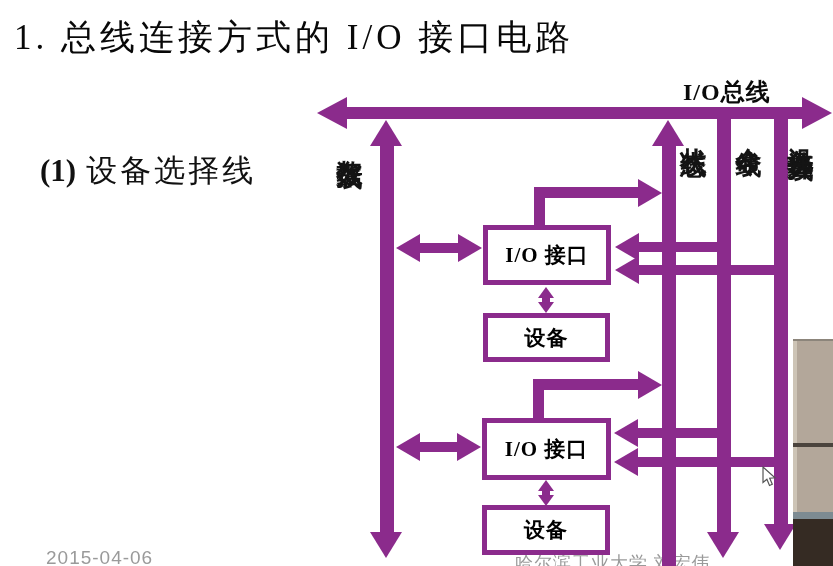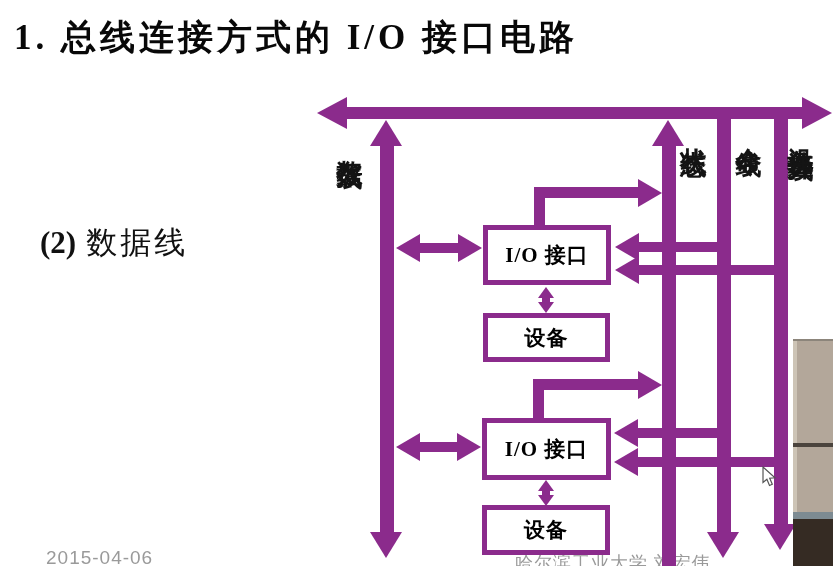--- a/index.html
+++ b/index.html
@@ -6,21 +6,21 @@
     --accent:#8B2B8C; --text:#111111; --muted:#9a9a9a;
     --photo-wall:#b3a79a; --photo-edge:#cdc4b6; --photo-line:#4b443d;
     --photo-band:#7d8b92; --photo-bottom:#352b23;
   }
   html,body{margin:0;padding:0;background:#777;}
   #slide{
     position:relative;width:833px;height:566px;background:#ffffff;
     overflow:hidden;font-family:"Liberation Serif","DejaVu Serif",serif;
   }
   .title{
-    position:absolute;left:14px;top:14px;font-size:35px;font-weight:bold;
+    position:absolute;left:14px;top:14px;font-size:35px;font-weight:normal;
     letter-spacing:4px;color:#080808;white-space:nowrap;
   }
   .li{position:absolute;left:40px;font-size:31px;color:var(--text);letter-spacing:3px;white-space:nowrap;}
   .li .num{font-weight:bold;letter-spacing:0;margin-right:10px;}
   .li1{top:150px}.li2{top:222px}.li3{top:302px}.li4{top:377px}
 
   .bar{position:absolute;background:var(--accent);}
   .tri{position:absolute;width:0;height:0;}
   .tri-r{border-top:14px solid transparent;border-bottom:14px solid transparent;border-left:24px solid var(--accent);}
   .tri-l{border-top:14px solid transparent;border-bottom:14px solid transparent;border-right:24px solid var(--accent);}
@@ -55,32 +55,33 @@
 
   .cursor{position:absolute;left:762px;top:466px;}
 </style>
 </head>
 <body>
 
 <div id="slide">
 
   <div class="title">1. 总线连接方式的 I/O 接口电路</div>
 
-  <div class="li li2">
-    <span class="num">(2)</span><span>数据线</span>
+  <div class="li li1">
+    <span class="num">(1)</span><span>设备选择线</span>
   </div>
 
   <div class="date">2015-04-06</div>
   <div class="credit">哈尔滨工业大学 刘宏伟</div>
 
   <div>
     <div class="tri tri-l big" style="left:317px;top:97px;"></div>
     <div class="bar" style="left:344px;top:107px;width:462px;height:12px;"></div>
     <div class="tri tri-r big" style="left:802px;top:97px;"></div>
   </div>
+  <div class="buslabel">I/O总线</div>
 
   <div>
     <div class="tri tri-u" style="left:370px;top:120px;"></div>
     <div class="bar" style="left:380px;top:144px;width:14px;height:390px;"></div>
     <div class="tri tri-d" style="left:370px;top:532px;"></div>
   </div>
   <div class="vlabel" style="left:336px;top:139px;">数据线</div>
 
   <div>
     <div class="tri tri-u" style="left:652px;top:120px;"></div>

